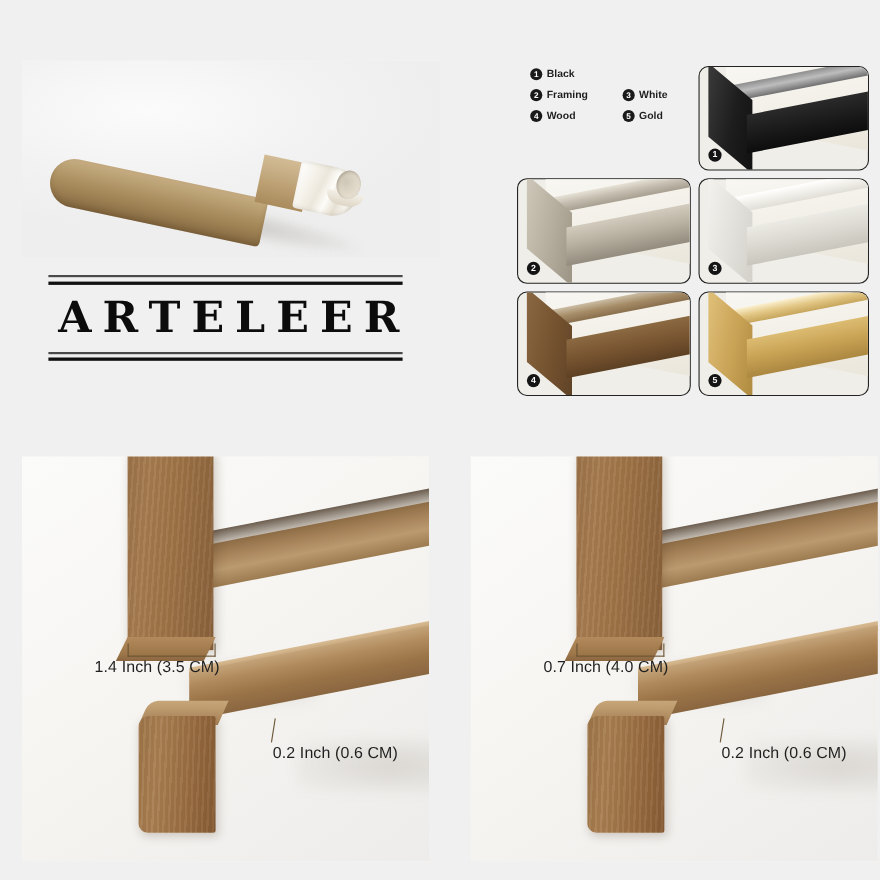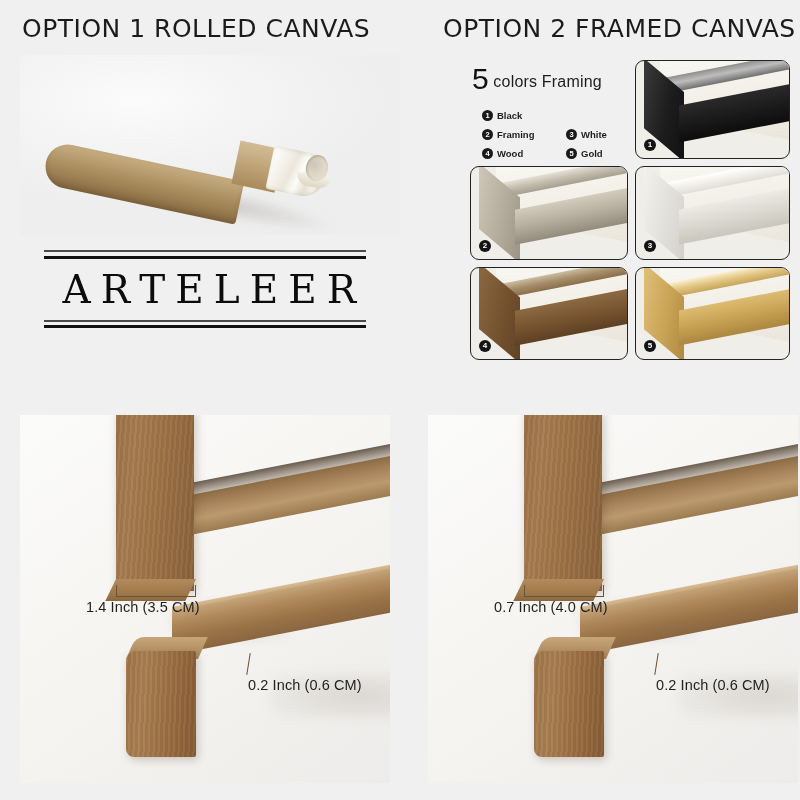--- a/index.html
+++ b/index.html
@@ -99,21 +99,21 @@
 
   
   #logo-block { position: absolute; left: 44px; top: 250px; width: 322px; }
   .rule-thin  { height: 2px;  background: #4a4a4a; }
   .rule-thick { height: 3px;  background: #111111; }
   .rule-gap-a { height: 4px; }
   .rule-gap-b { height: 3px; }
   #logo-word {
     text-align: right;
     font-family: "DejaVu Serif", serif;
-    font-weight: 400;
+    font-weight: 700;
     font-size: 39px;
     letter-spacing: 10px;
     color: #0c0c0c;
     padding: 11px 0 11px 9px;
     line-height: 1;
   }
 
   
   #framing-panel {
     position: absolute; left: 470px; top: 60px;
@@ -337,21 +337,20 @@
     position: absolute; left: 228px; top: 238px;
     width: 1.3px; height: 22px; background: #6a5436;
     transform: rotate(9deg);
   }
 </style>
 </head>
 <body>
 
 <div class="page">
 
-  <div class="marker-heading" id="hd-opt1">OPTION 1 ROLLED CANVAS</div>
 
   <div id="rolled-photo">
     <div class="bg-sweep"></div>
     <div class="tube-shadow"></div>
     <div class="tube-body"></div>
     <div class="tube-collar"></div>
     <div class="canvas-roll"></div>
     <div class="canvas-lip"></div>
     <div class="canvas-core"></div>
   </div>
@@ -359,29 +358,25 @@
   <div id="logo-block">
     <div class="rule-thin"></div>
     <div class="rule-gap-a"></div>
     <div class="rule-thick"></div>
     <div id="logo-word">ARTELEER</div>
     <div class="rule-thin"></div>
     <div class="rule-gap-b"></div>
     <div class="rule-thick"></div>
   </div>
 
-  <div class="marker-heading" id="hd-opt2">OPTION 2 FRAMED CANVAS</div>
 
   <div id="framing-panel">
     <div class="swatch-grid">
 
       <div class="legend-cell">
-        <div class="legend-title">
-          <span class="big-num">5</span><span class="title-rest"> colors Framing</span>
-        </div>
         <div class="legend-rows">
 
           <div class="legend-row">
             <div class="legend-item">
               <span class="badge">1</span>
               <span class="lbl">Black</span>
             </div>
           </div>
 
           <div class="legend-row">

